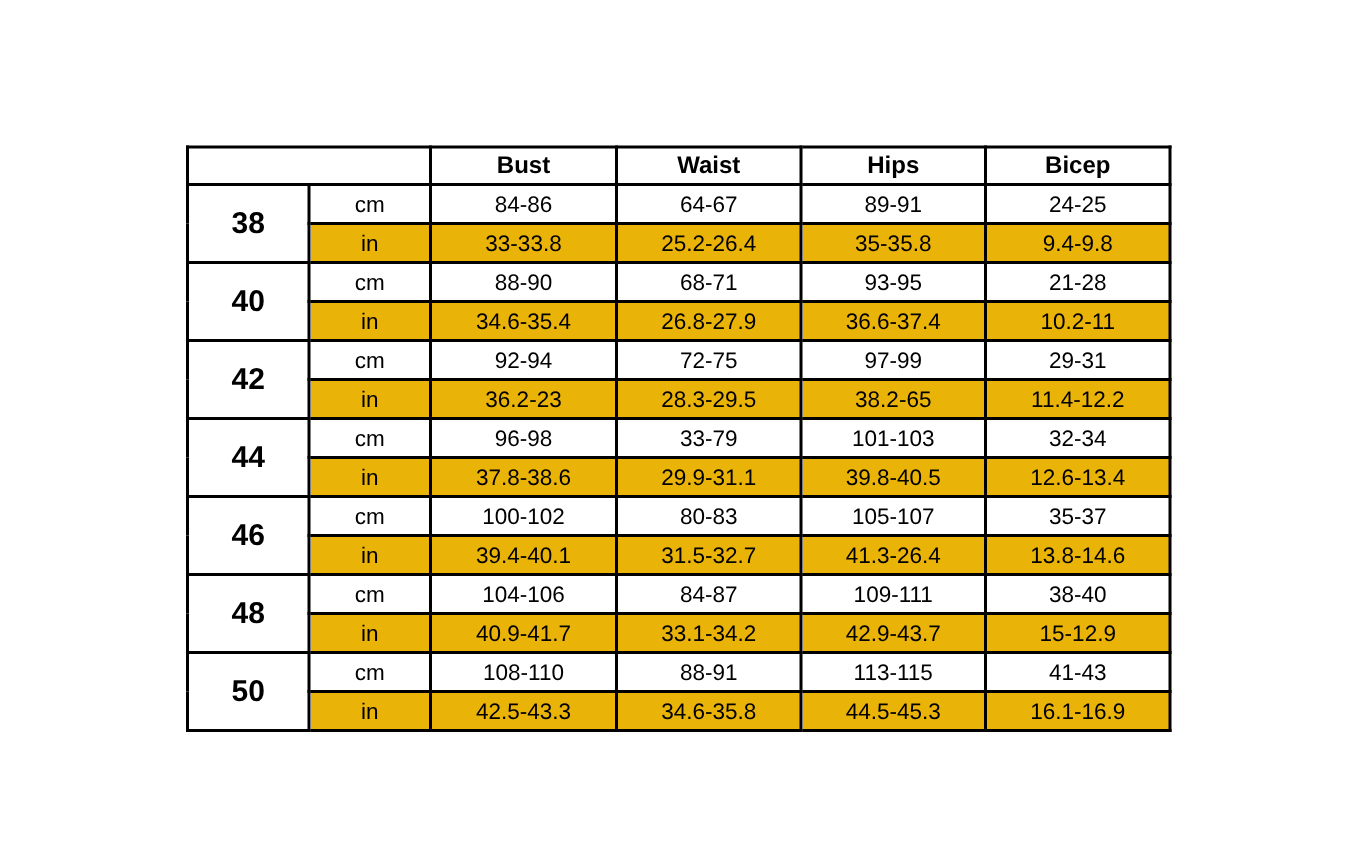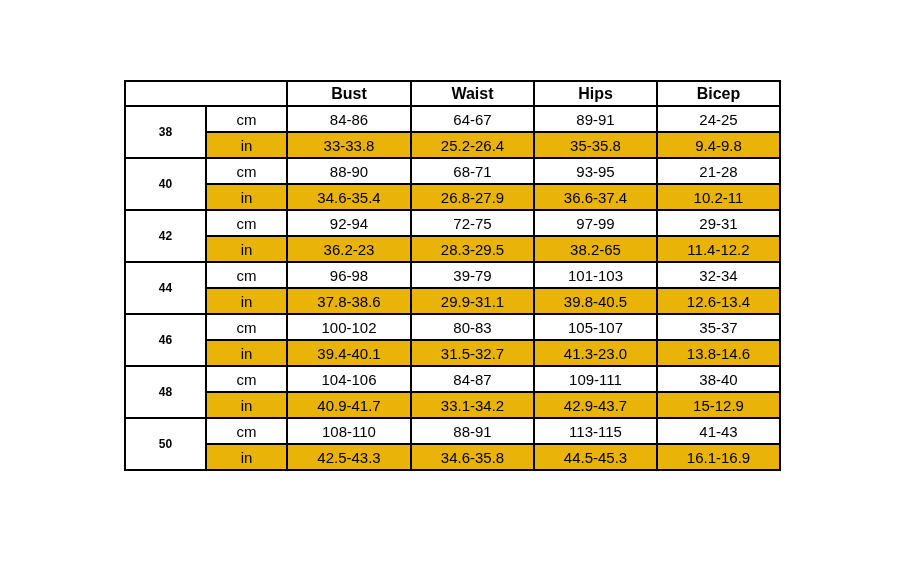--- a/index.html
+++ b/index.html
@@ -14,21 +14,21 @@
   }
   .page {
     position: relative;
     width: 900px;
     height: 572px;
     background: #ffffff;
   }
   .table-wrap {
     position: absolute;
     left: 124px;
-    top: 80px;
+    top: 97px;
   }
   table.size-chart {
     border-collapse: collapse;
     table-layout: fixed;
     width: 655px;
   }
   table.size-chart th,
   table.size-chart td {
     border: 2px solid #000000;
     text-align: center;
@@ -41,21 +41,21 @@
     overflow: hidden;
     background: #ffffff;
   }
   table.size-chart th {
     font-weight: bold;
     height: 23px;
     font-size: 16px;
   }
   table.size-chart td.size-cell {
     font-weight: bold;
-    font-size: 12px;
+    font-size: 20px;
     background: #ffffff;
   }
   table.size-chart tr.alt-row td {
     background: #eab308;
   }
 </style>
 </head>
 <body>
 
 <div class="page">
@@ -123,21 +123,21 @@
           <td>36.2-23</td>
           <td>28.3-29.5</td>
           <td>38.2-65</td>
           <td>11.4-12.2</td>
         </tr>
 
         <tr>
           <td class="size-cell" rowspan="2">44</td>
           <td>cm</td>
           <td>96-98</td>
-          <td>39-79</td>
+          <td>33-79</td>
           <td>101-103</td>
           <td>32-34</td>
         </tr>
         <tr class="alt-row">
           <td>in</td>
           <td>37.8-38.6</td>
           <td>29.9-31.1</td>
           <td>39.8-40.5</td>
           <td>12.6-13.4</td>
         </tr>
@@ -147,21 +147,21 @@
           <td>cm</td>
           <td>100-102</td>
           <td>80-83</td>
           <td>105-107</td>
           <td>35-37</td>
         </tr>
         <tr class="alt-row">
           <td>in</td>
           <td>39.4-40.1</td>
           <td>31.5-32.7</td>
-          <td>41.3-23.0</td>
+          <td>41.3-26.4</td>
           <td>13.8-14.6</td>
         </tr>
 
         <tr>
           <td class="size-cell" rowspan="2">48</td>
           <td>cm</td>
           <td>104-106</td>
           <td>84-87</td>
           <td>109-111</td>
           <td>38-40</td>

